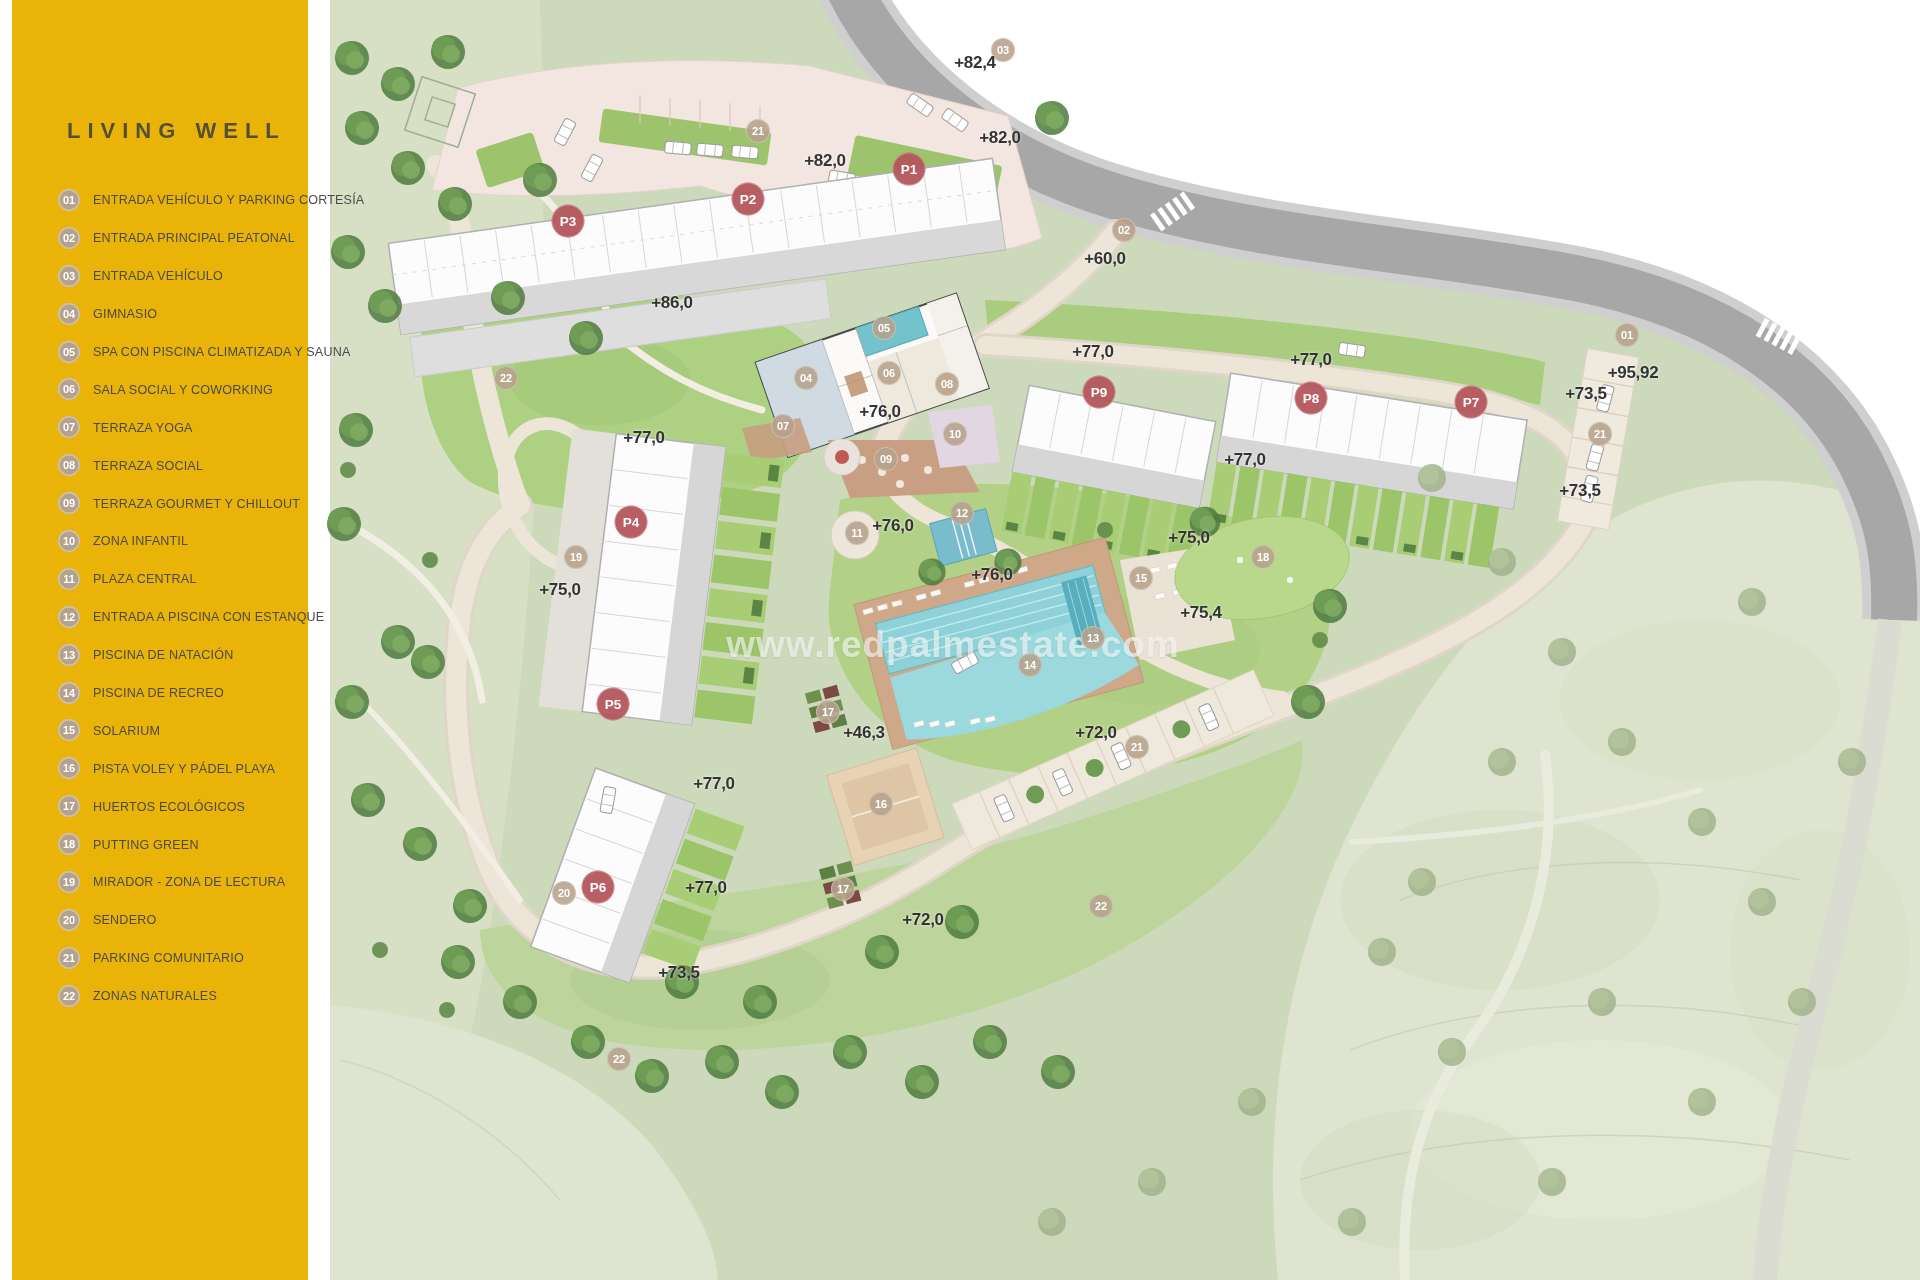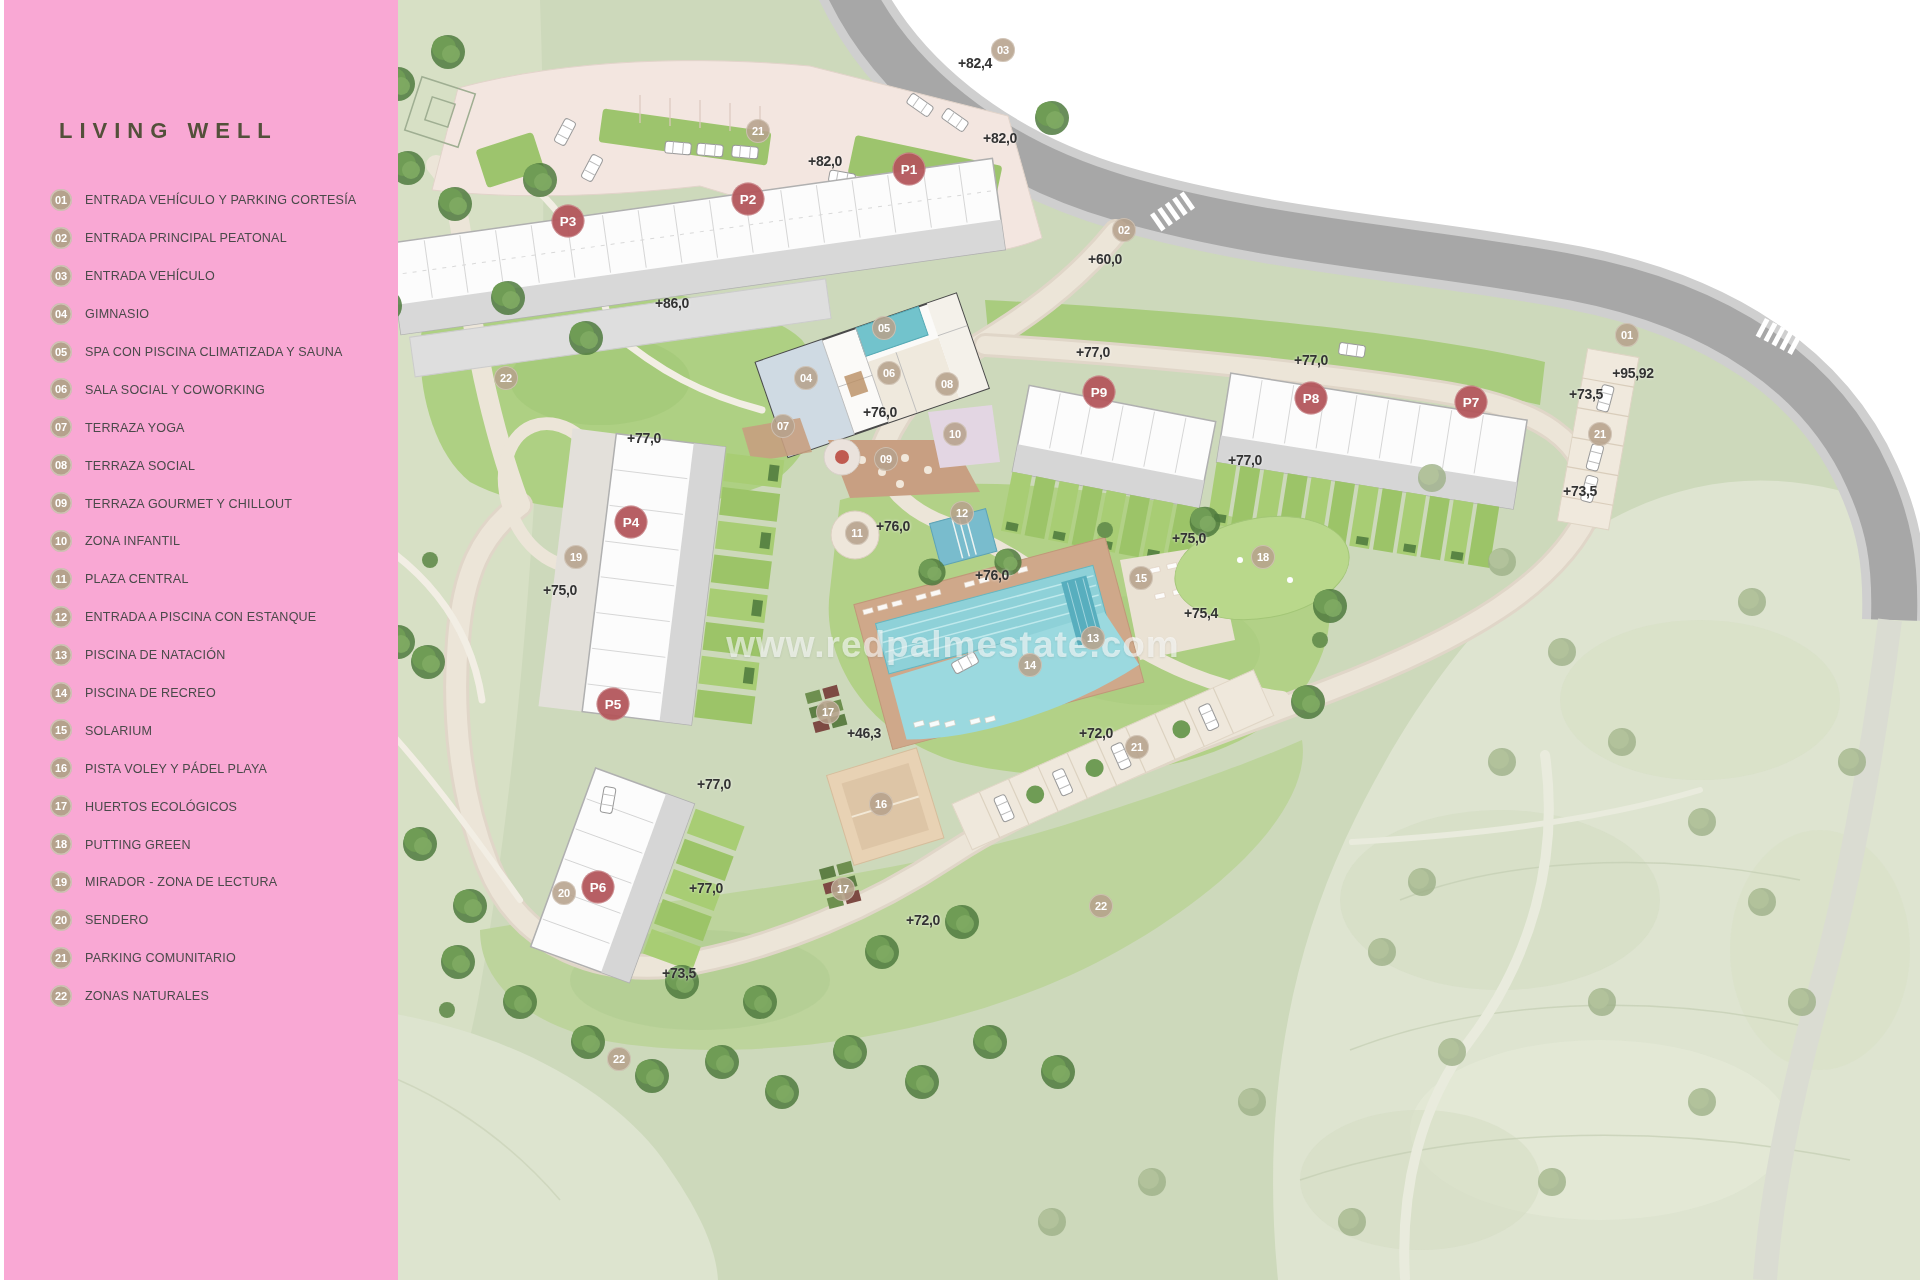--- a/index.html
+++ b/index.html
@@ -1,38 +1,38 @@
 <!DOCTYPE html>
 <html style="--title-color: #53503a; --legend-text: #4a4a4a; --badge-color: #b5a28d; --phase-color: #b4575c;"><head>
 <meta charset="utf-8">
 <style>
   html,body{margin:0;padding:0;background:#fff;}
   #stage{position:relative;width:1920px;height:1280px;overflow:hidden;
          font-family:"Liberation Sans","DejaVu Sans",sans-serif;background:#fff;}
   #site-svg{position:absolute;left:0;top:0;z-index:0;}
   
-  #legend-panel{position:absolute;left:4px;top:0;width:394px;height:1280px;background:#f9a8d4;z-index:5;}
+  #legend-panel{position:absolute;left:12px;top:0;width:296px;height:1280px;background:#eab308;z-index:5;}
   #plan-title{position:absolute;left:55px;top:118px;margin:0;font-size:22px;font-weight:600;
               letter-spacing:7px;color:var(--title-color,#53503a);}
   #legend-list{position:absolute;left:46px;top:181px;margin:0;padding:0;list-style:none;}
   .leg{height:37.9px;display:flex;align-items:center;}
   .badge{flex:0 0 22px;width:22px;height:22px;border-radius:50%;background:var(--badge-color,#b5a28d);
          color:#fff;font-size:11px;font-weight:bold;line-height:22px;text-align:center;
          box-shadow:inset 0 0 0 1.5px rgba(255,255,255,.35);}
   .lbl{margin-left:13px;font-size:13.5px;color:var(--legend-text,#4a4a4a);white-space:nowrap;
        transform:scaleX(.93);transform-origin:left center;letter-spacing:.2px;}
   
   #annot{position:absolute;left:0;top:0;width:1920px;height:1280px;z-index:3;pointer-events:none;}
   .pmark{position:absolute;width:33px;height:33px;border-radius:50%;background:var(--phase-color,#b4575c);
          color:#ffffff;font-size:13.5px;font-weight:bold;display:flex;align-items:center;justify-content:center;
          transform:translate(-50%,-50%);box-shadow:inset 0 0 0 1px rgba(255,255,255,.3);opacity:.95;}
   .nmark{position:absolute;width:24px;height:24px;border-radius:50%;background:rgba(182,162,140,.88);
          color:#fff;font-size:11px;font-weight:bold;display:flex;align-items:center;justify-content:center;
          transform:translate(-50%,-50%);box-shadow:inset 0 0 0 1px rgba(255,255,255,.3);}
-  .elev{position:absolute;transform:translate(-50%,-50%);font-size:14px;font-weight:700;color:#333;
+  .elev{position:absolute;transform:translate(-50%,-50%);font-size:17px;font-weight:700;color:#333;
         letter-spacing:-.3px;white-space:nowrap;text-shadow:0 0 3px rgba(255,255,255,.85);}
   #watermark{position:absolute;left:953px;top:645px;transform:translate(-50%,-50%);z-index:2;
              font-size:37px;font-weight:bold;color:rgba(255,255,255,.6);letter-spacing:1px;
              text-shadow:0 1px 2px rgba(90,110,100,.15);white-space:nowrap;}
 </style>
 </head>
 <body>
 
 <div id="stage">
 

